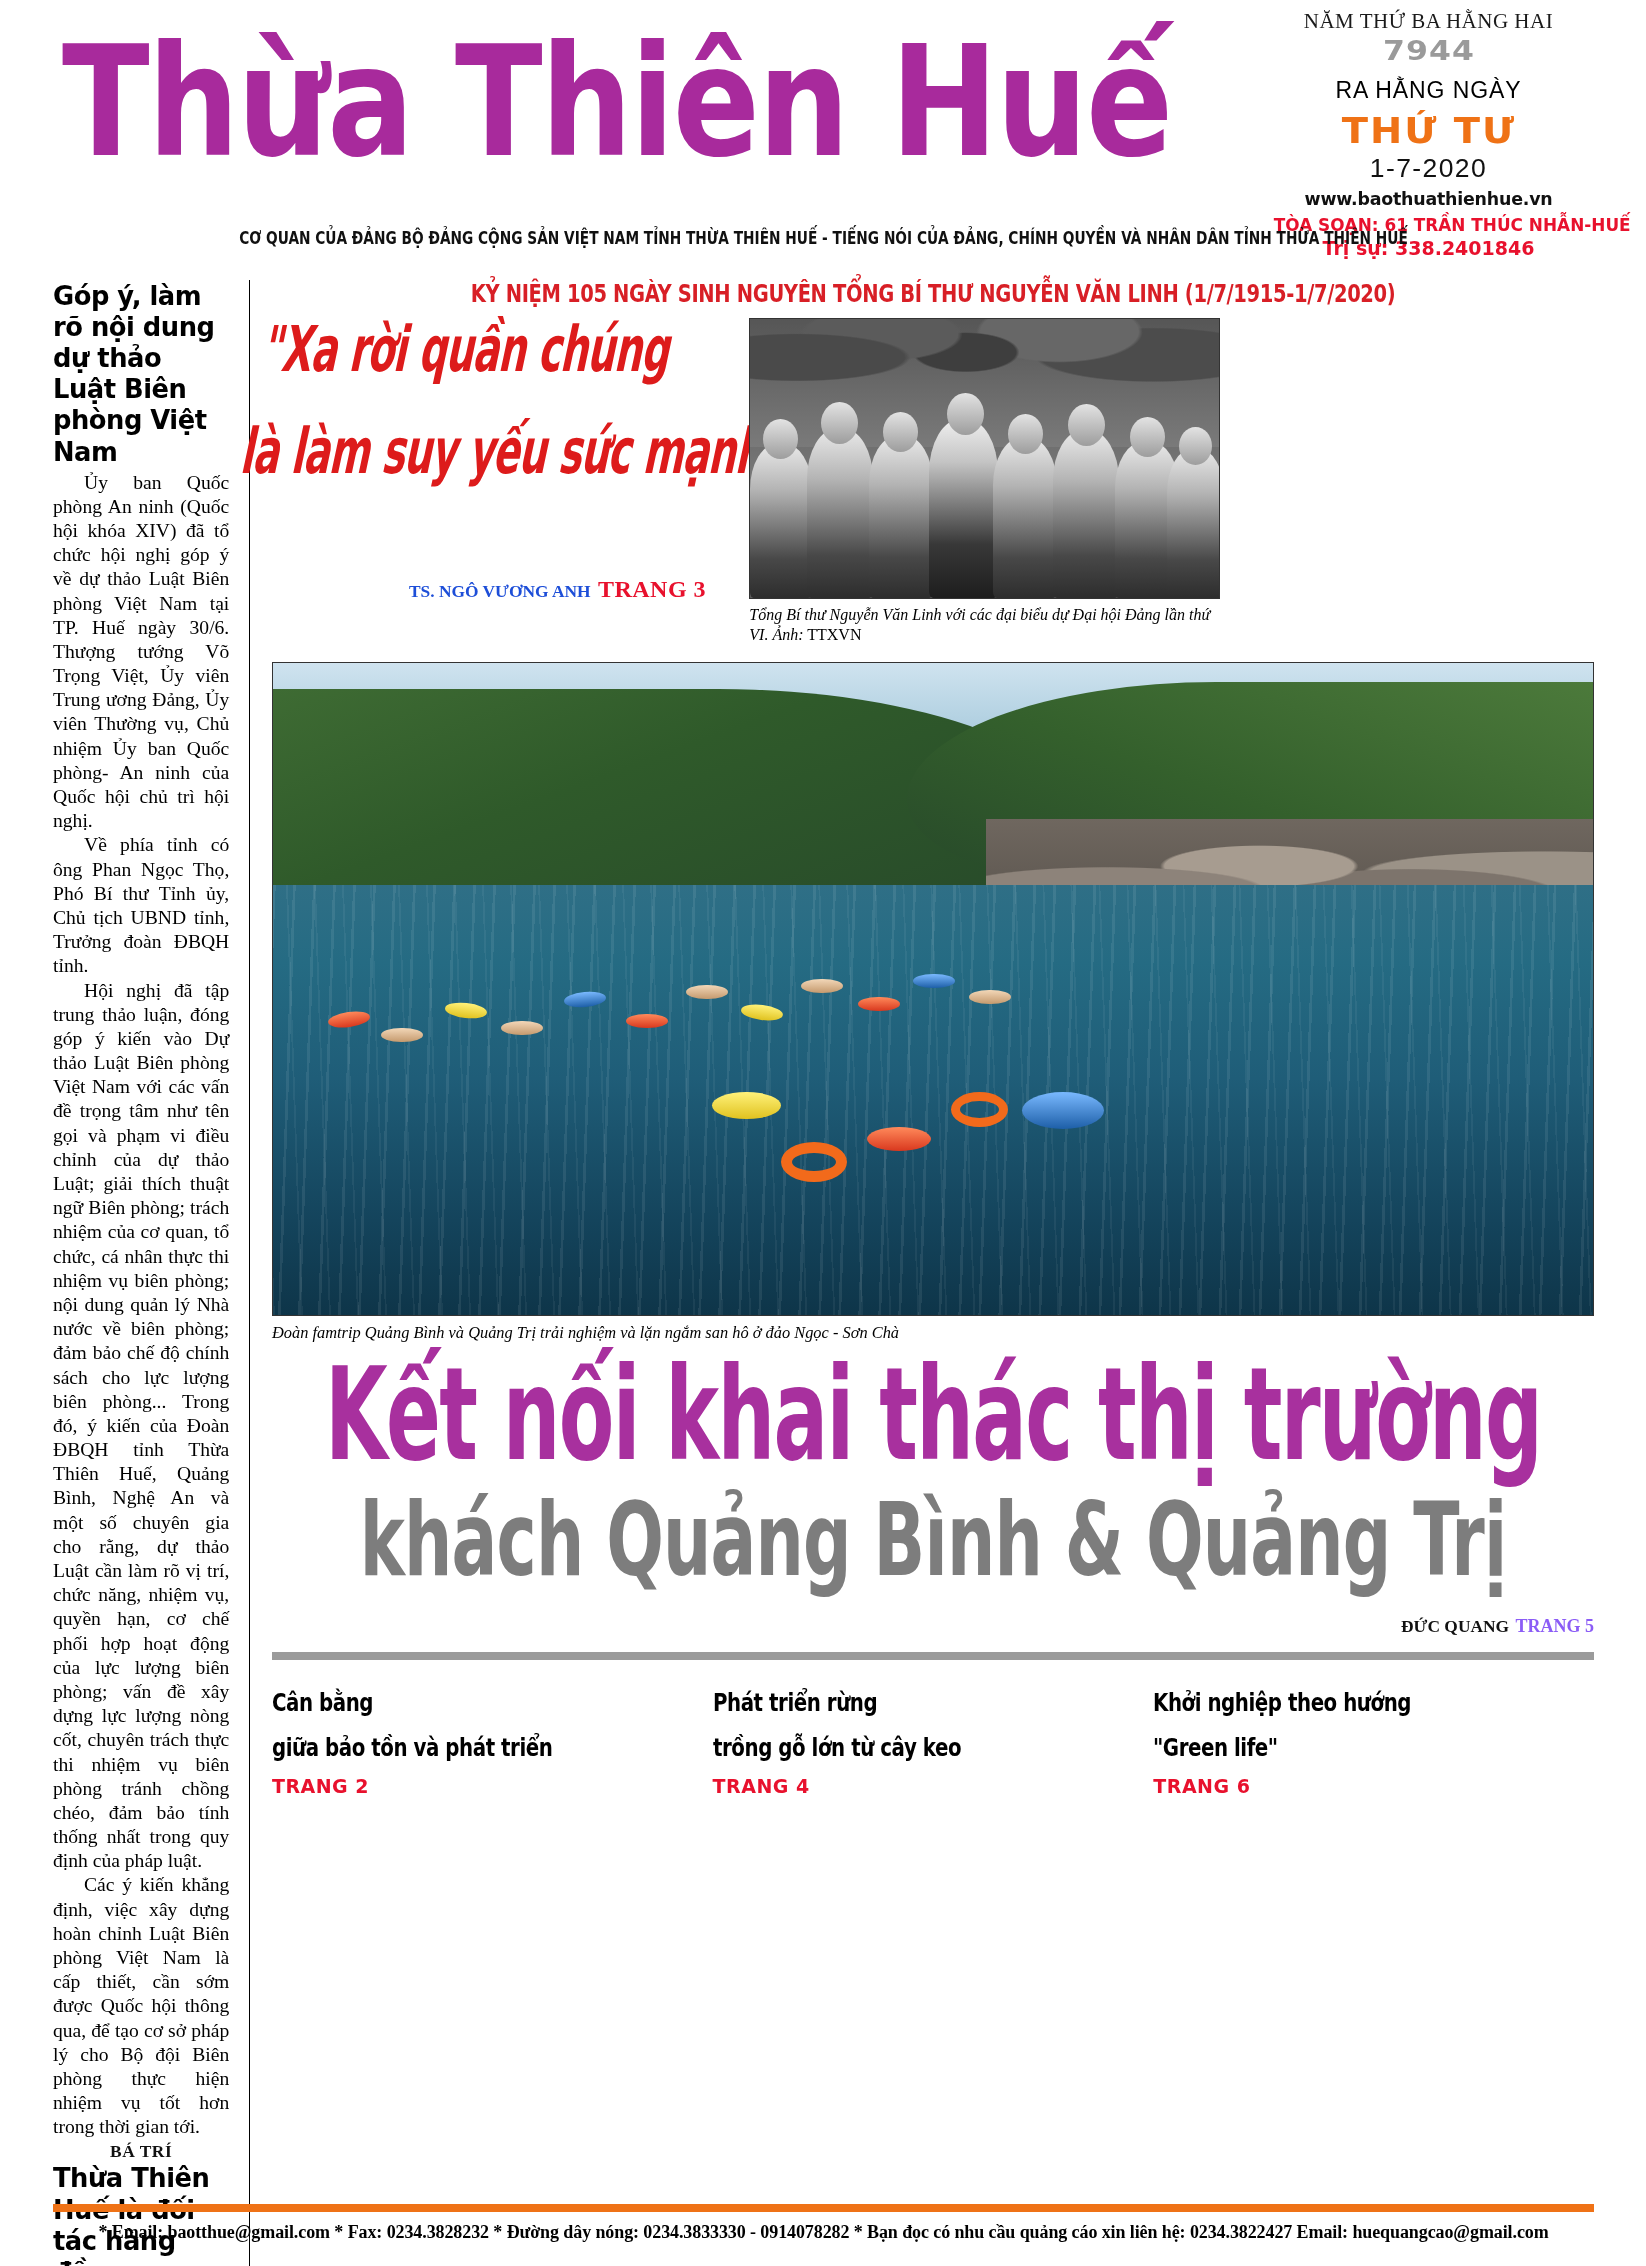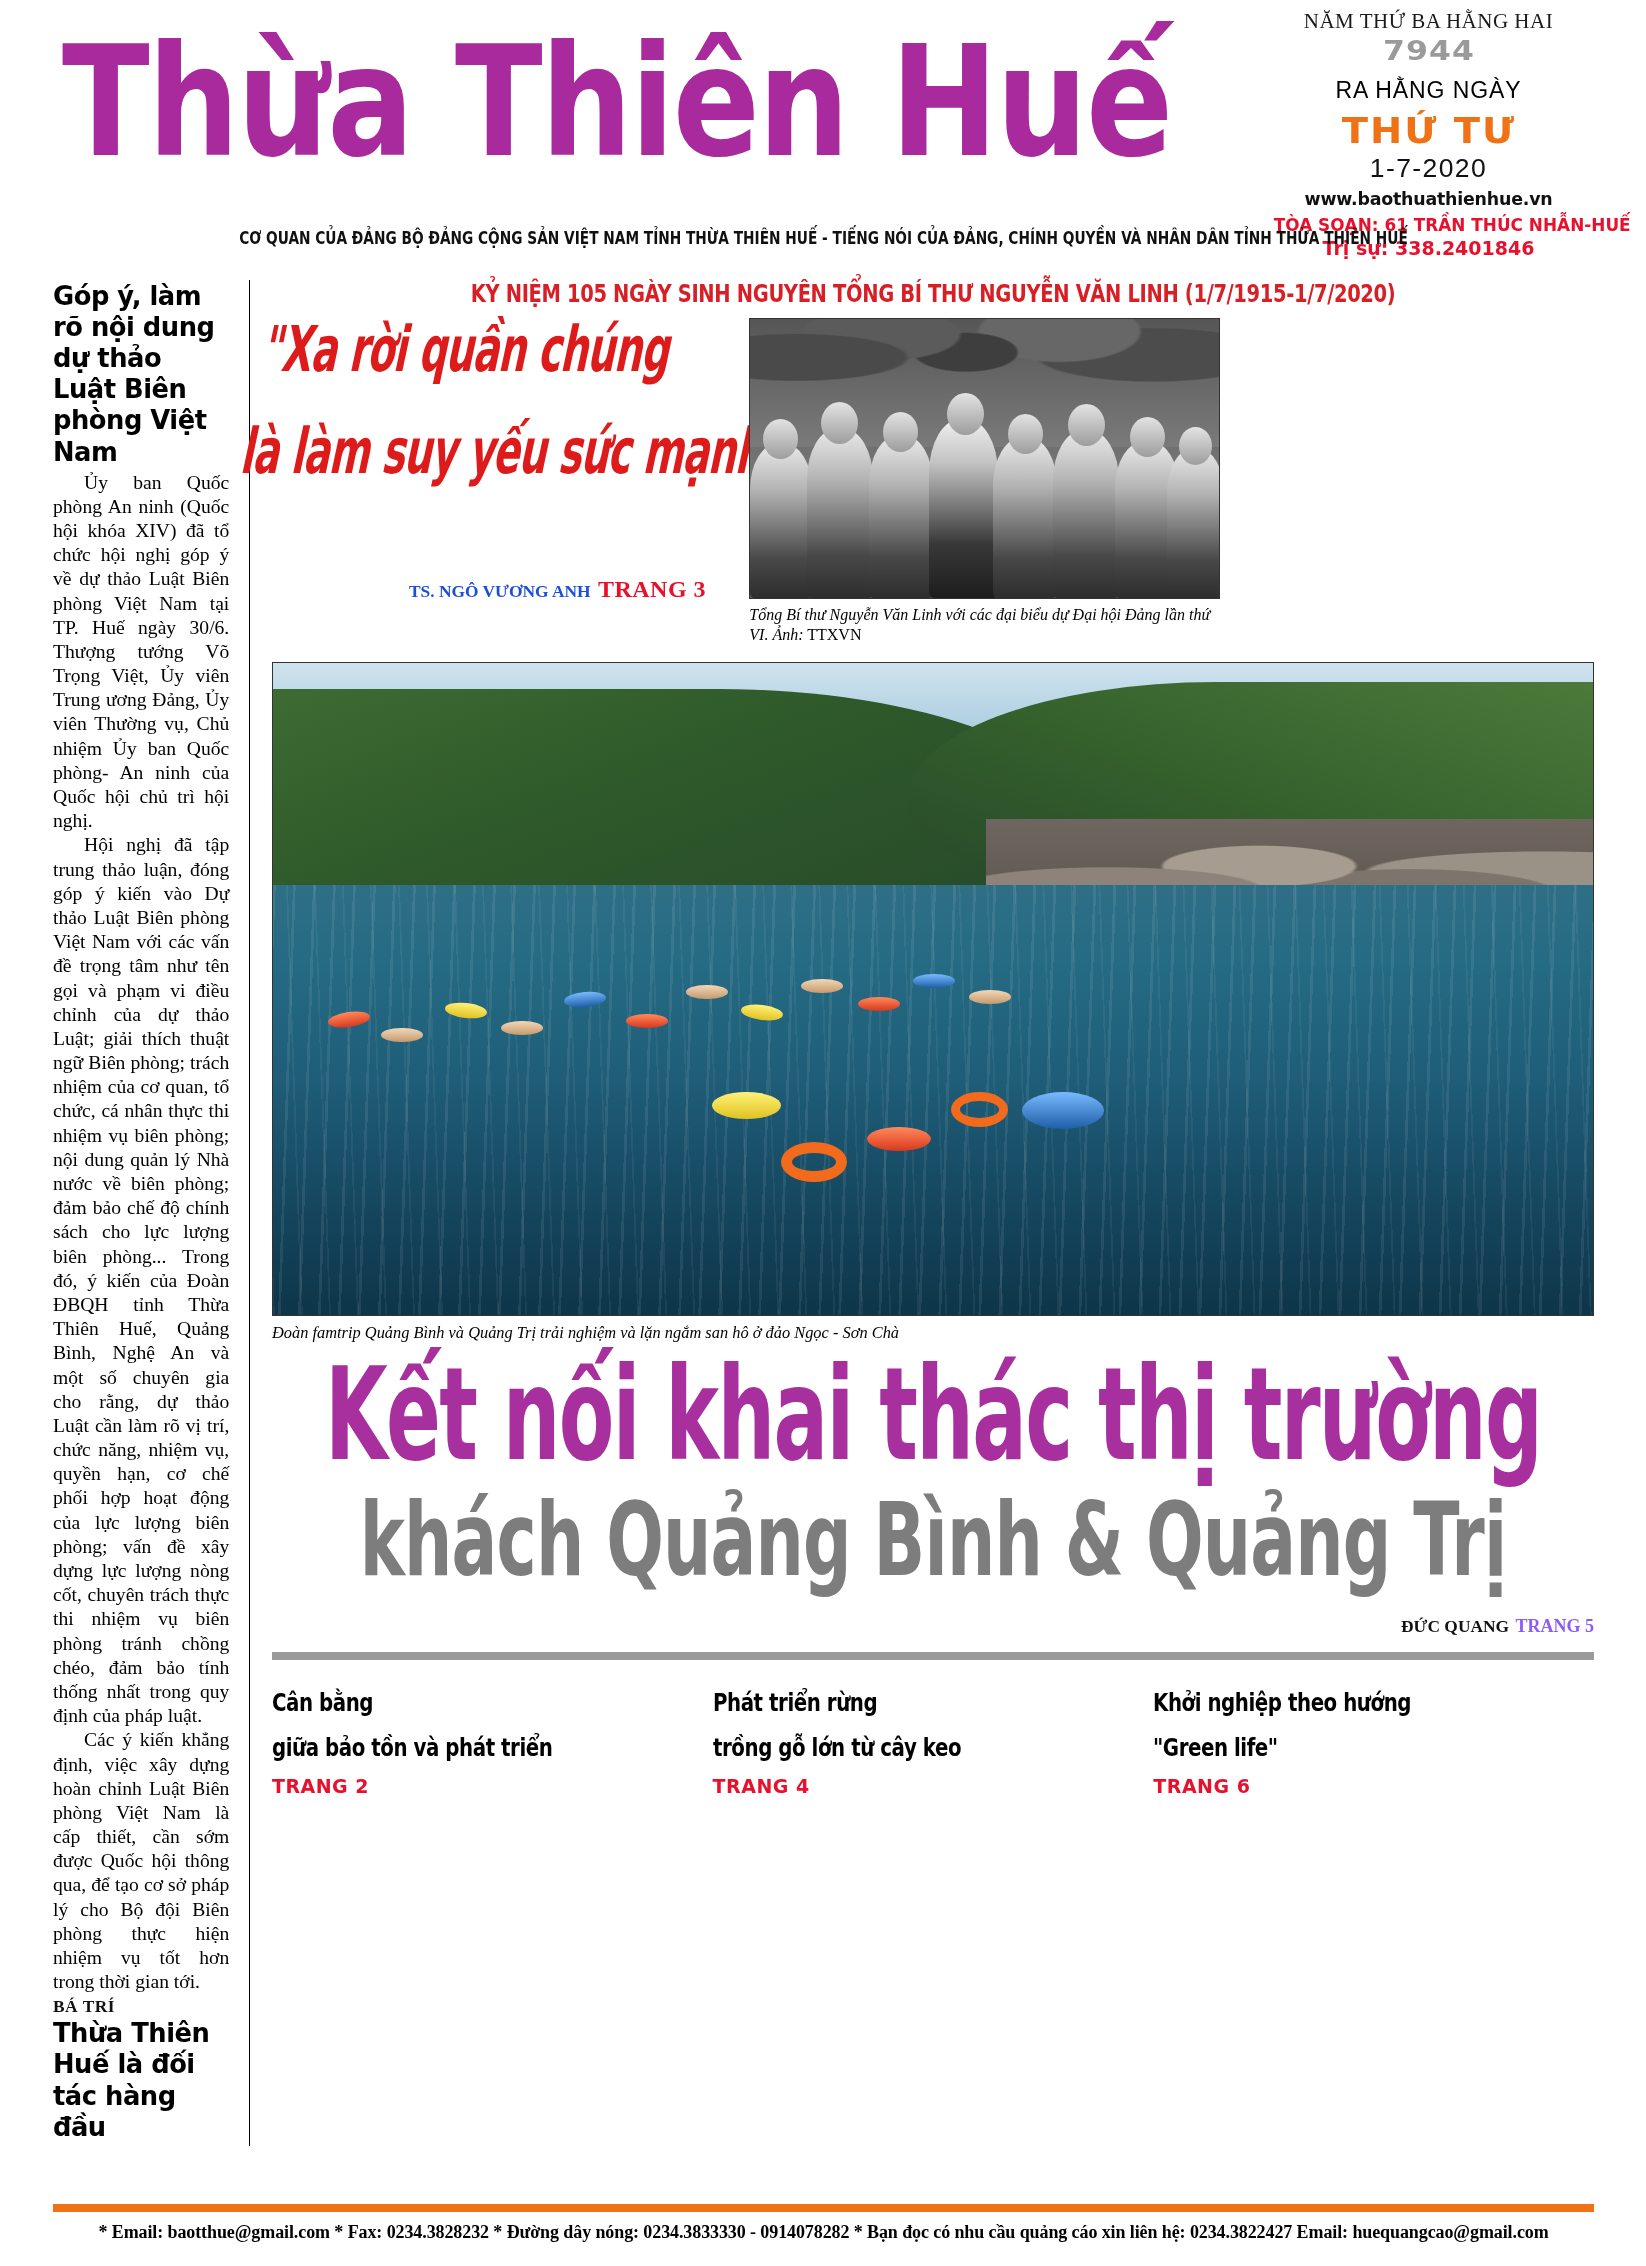--- a/index.html
+++ b/index.html
@@ -167,21 +167,21 @@
     text-align: justify;
     text-indent: 31px;
     color: #000;
     -webkit-hyphens: none;
     hyphens: none;
   }
   .byline {
     font-family: "Liberation Serif", serif;
     font-weight: bold;
     font-size: 17.4px;
-    text-align: left;
+    text-align: center;
     letter-spacing: 0.5px;
     margin-top: 1.8px;
   }
 
   
   .anniv-banner {
     font-family: "DejaVu Sans", sans-serif;
     font-weight: bold;
     font-size: 21px;
     color: #d81f26;
@@ -468,20 +468,21 @@
   <div class="content">
 
     <div class="col-left">
 
       <div>
         <h2 class="art-head">
           <span>Góp ý, làm rõ nội dung dự thảo</span>
           <span>Luật Biên phòng Việt Nam</span>
         </h2>
         <p class="body">Ủy ban Quốc phòng An ninh (Quốc hội khóa XIV) đã tổ chức hội nghị góp ý về dự thảo Luật Biên phòng Việt Nam tại TP. Huế ngày 30/6. Thượng tướng Võ Trọng Việt, Ủy viên Trung ương Đảng, Ủy viên Thường vụ, Chủ nhiệm Ủy ban Quốc phòng- An ninh của Quốc hội chủ trì hội nghị.</p>
+        <p class="body">Về phía tỉnh có ông Phan Ngọc Thọ, Phó Bí thư Tỉnh ủy, Chủ tịch UBND tỉnh, Trưởng đoàn ĐBQH tỉnh.</p>
         <p class="body">Hội nghị đã tập trung thảo luận, đóng góp ý kiến vào Dự thảo Luật Biên phòng Việt Nam với các vấn đề trọng tâm như tên gọi và phạm vi điều chỉnh của dự thảo Luật; giải thích thuật ngữ Biên phòng; trách nhiệm của cơ quan, tổ chức, cá nhân thực thi nhiệm vụ biên phòng; nội dung quản lý Nhà nước về biên phòng; đảm bảo chế độ chính sách cho lực lượng biên phòng... Trong đó, ý kiến của Đoàn ĐBQH tỉnh Thừa Thiên Huế, Quảng Bình, Nghệ An và một số chuyên gia cho rằng, dự thảo Luật cần làm rõ vị trí, chức năng, nhiệm vụ, quyền hạn, cơ chế phối hợp hoạt động của lực lượng biên phòng; vấn đề xây dựng lực lượng nòng cốt, chuyên trách thực thi nhiệm vụ biên phòng tránh chồng chéo, đảm bảo tính thống nhất trong quy định của pháp luật.</p>
         <p class="body">Các ý kiến khẳng định, việc xây dựng hoàn chỉnh Luật Biên phòng Việt Nam là cấp thiết, cần sớm được Quốc hội thông qua, để tạo cơ sở pháp lý cho Bộ đội Biên phòng thực hiện nhiệm vụ tốt hơn trong thời gian tới.</p>
         <div class="byline">BÁ TRÍ</div>
       </div>
 
       <div>
         <h2 class="art-head">
           <span>Thừa Thiên Huế là đối tác hàng đầu</span>
 
         </h2>

